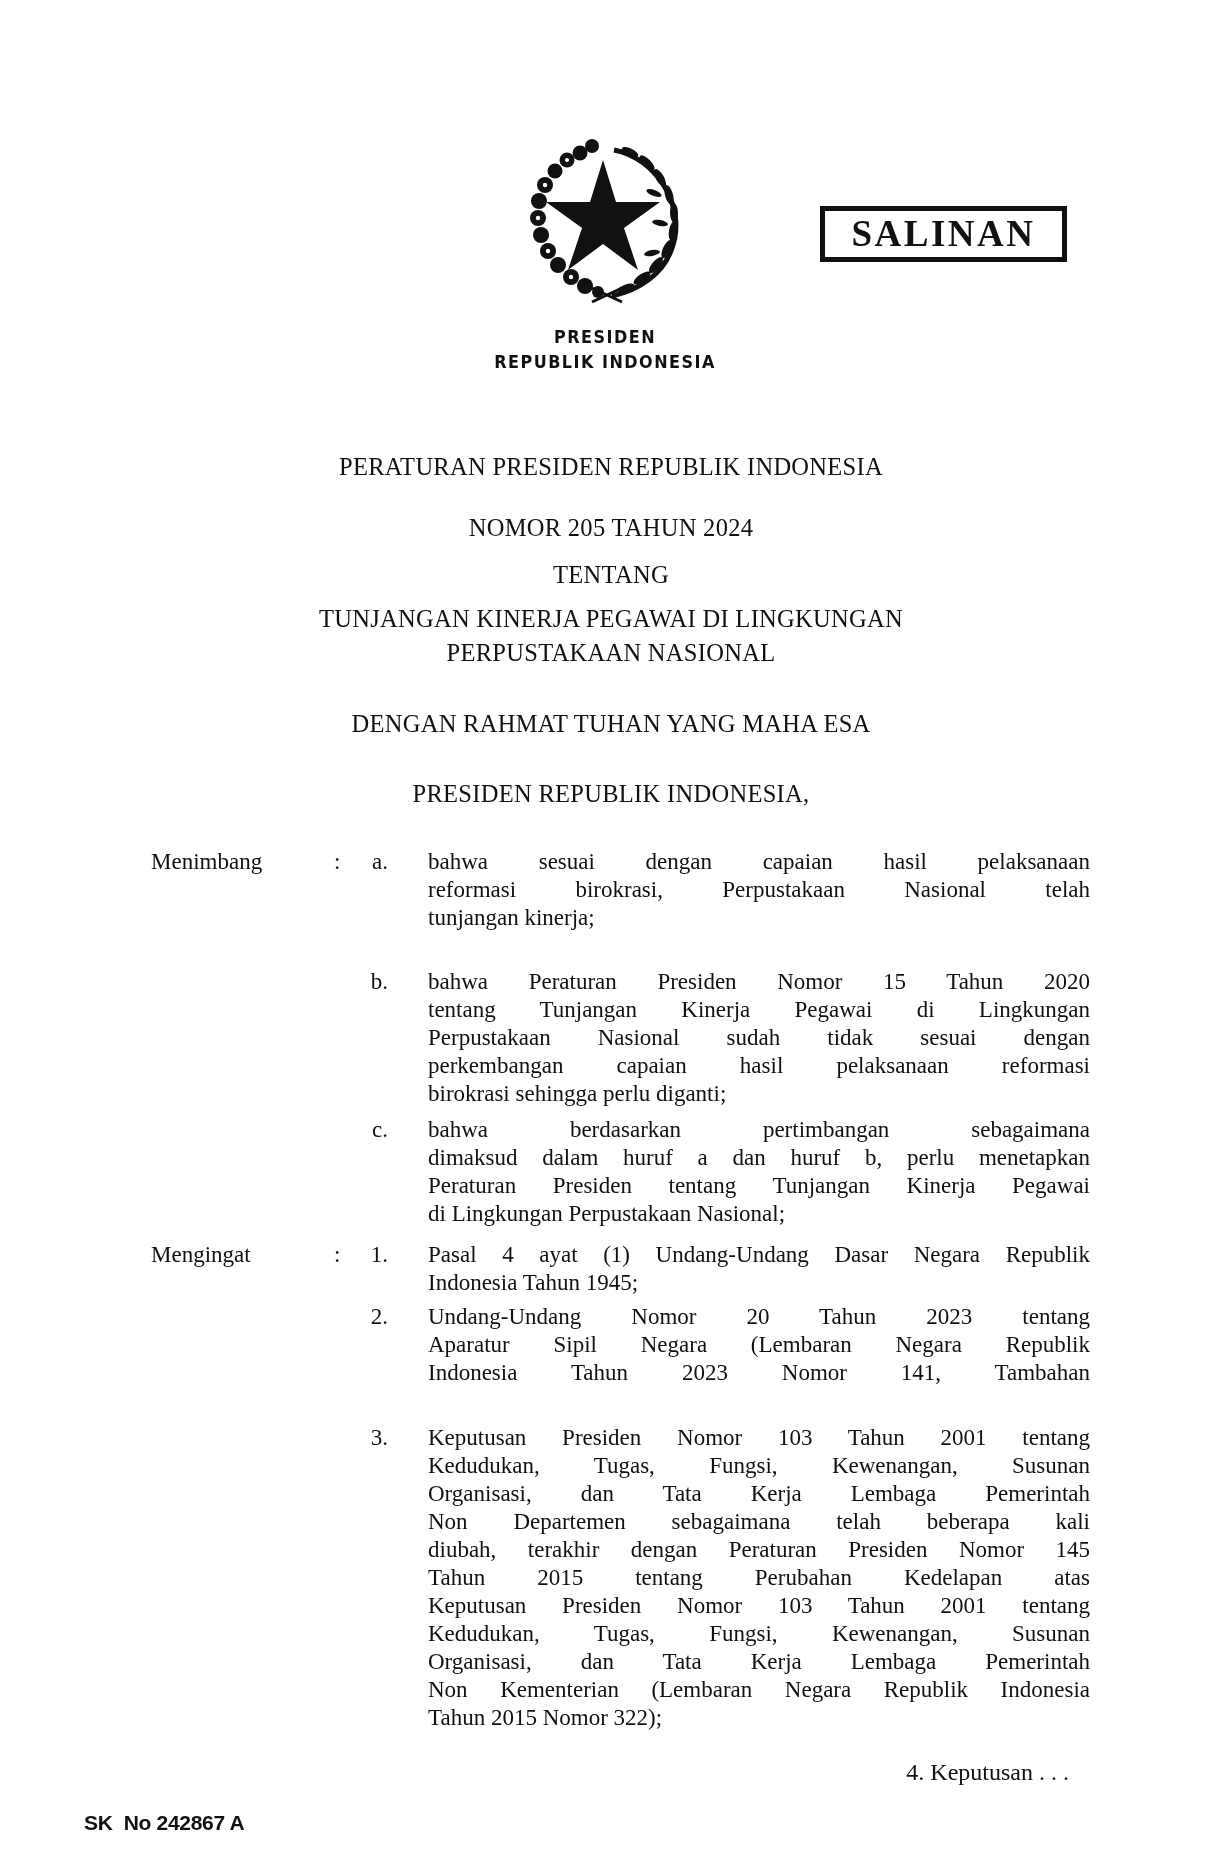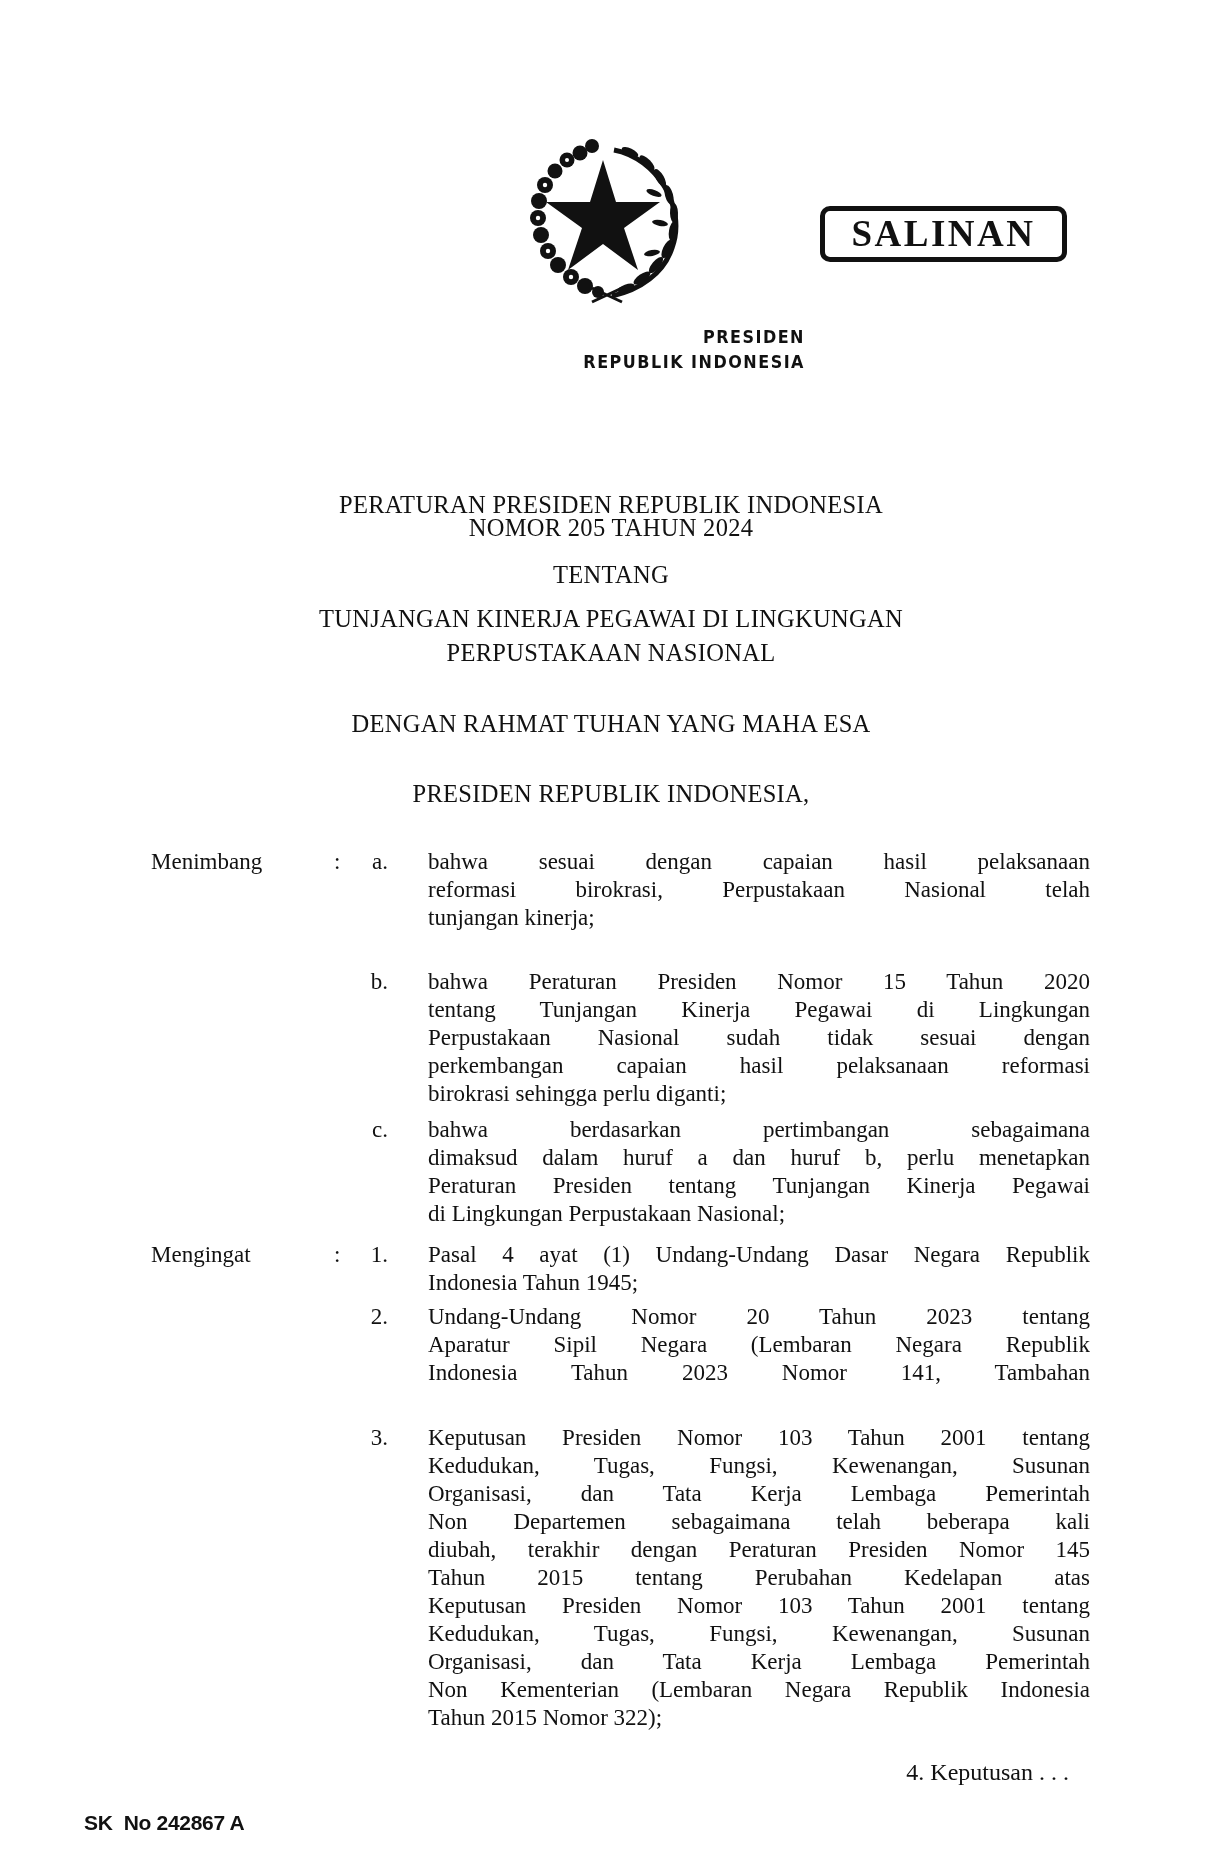--- a/index.html
+++ b/index.html
@@ -1,21 +1,21 @@
 <!DOCTYPE html>
 <html><head>
 <meta charset="utf-8">
 <style>
   html, body { margin: 0; padding: 0; background: #ffffff; }
   body { width: 1222px; height: 1876px; position: relative; overflow: hidden; color: #111111;
          font-family: "Liberation Serif", "DejaVu Serif", serif; }
-  .abs { position: absolute; border-radius: 10px; }
+  .abs { position: absolute; }
   #emblem { left: 522px; top: 138px; width: 166px; height: 166px; }
   .hdr-small { font-family: "DejaVu Sans", "Liberation Sans", sans-serif; font-weight: bold;
-               font-size: 16px; letter-spacing: 1.5px; text-align: right; width: 400px; left: 405px; line-height: 20px; transform: scaleY(1.05); }
+               font-size: 16px; letter-spacing: 1.5px; text-align: center; width: 400px; left: 405px; line-height: 20px; transform: scaleY(1.05); }
   #salinan-box { left: 820px; top: 206px; width: 237px; height: 46px; border: 5px solid #111; 
                  display: flex; align-items: center; justify-content: center; }
   #salinan-text { font-family: "Liberation Serif", serif; font-weight: bold; font-size: 37px; letter-spacing: 2.5px; line-height: 46px; }
   .title { left: 200px; width: 822px; text-align: center; font-size: 24.5px; line-height: 30px; letter-spacing: 0.3px; }
   .label { font-size: 23px; line-height: 28px; }
   .colon { font-size: 23px; line-height: 28px; }
   .num { font-size: 23px; line-height: 28px; width: 40px; text-align: right; }
   .para { left: 428px; width: 662px; font-size: 23px; line-height: 28px; }
   .para .ln { display: block; text-align: justify; text-align-last: justify; height: 28px; white-space: nowrap; }
   .para .ln.last { text-align-last: left; }
@@ -74,21 +74,21 @@
   </svg>
 </div>
 
 <div class="abs hdr-small" style="top:328px;">PRESIDEN</div>
 <div class="abs hdr-small" style="top:353px;">REPUBLIK  INDONESIA</div>
 
 <div id="salinan-box" class="abs">
   <span id="salinan-text">SALINAN</span>
 </div>
 
-<div class="abs title" style="top:490px;">PERATURAN PRESIDEN REPUBLIK INDONESIA</div>
+<div class="abs title" style="top:452px;">PERATURAN PRESIDEN REPUBLIK INDONESIA</div>
 <div class="abs title" style="top:513px;">NOMOR 205 TAHUN 2024</div>
 <div class="abs title" style="top:560px;">TENTANG</div>
 <div class="abs title" style="top:604px;">TUNJANGAN KINERJA PEGAWAI DI LINGKUNGAN</div>
 <div class="abs title" style="top:638px;">PERPUSTAKAAN NASIONAL</div>
 <div class="abs title" style="top:709px;">DENGAN RAHMAT TUHAN YANG MAHA ESA</div>
 <div class="abs title" style="top:779px;">PRESIDEN REPUBLIK INDONESIA,</div>
 
 <div class="abs label" style="left:151px; top:848px;">Menimbang</div>
 <div class="abs colon" style="left:334px; top:848px;">:</div>
 

